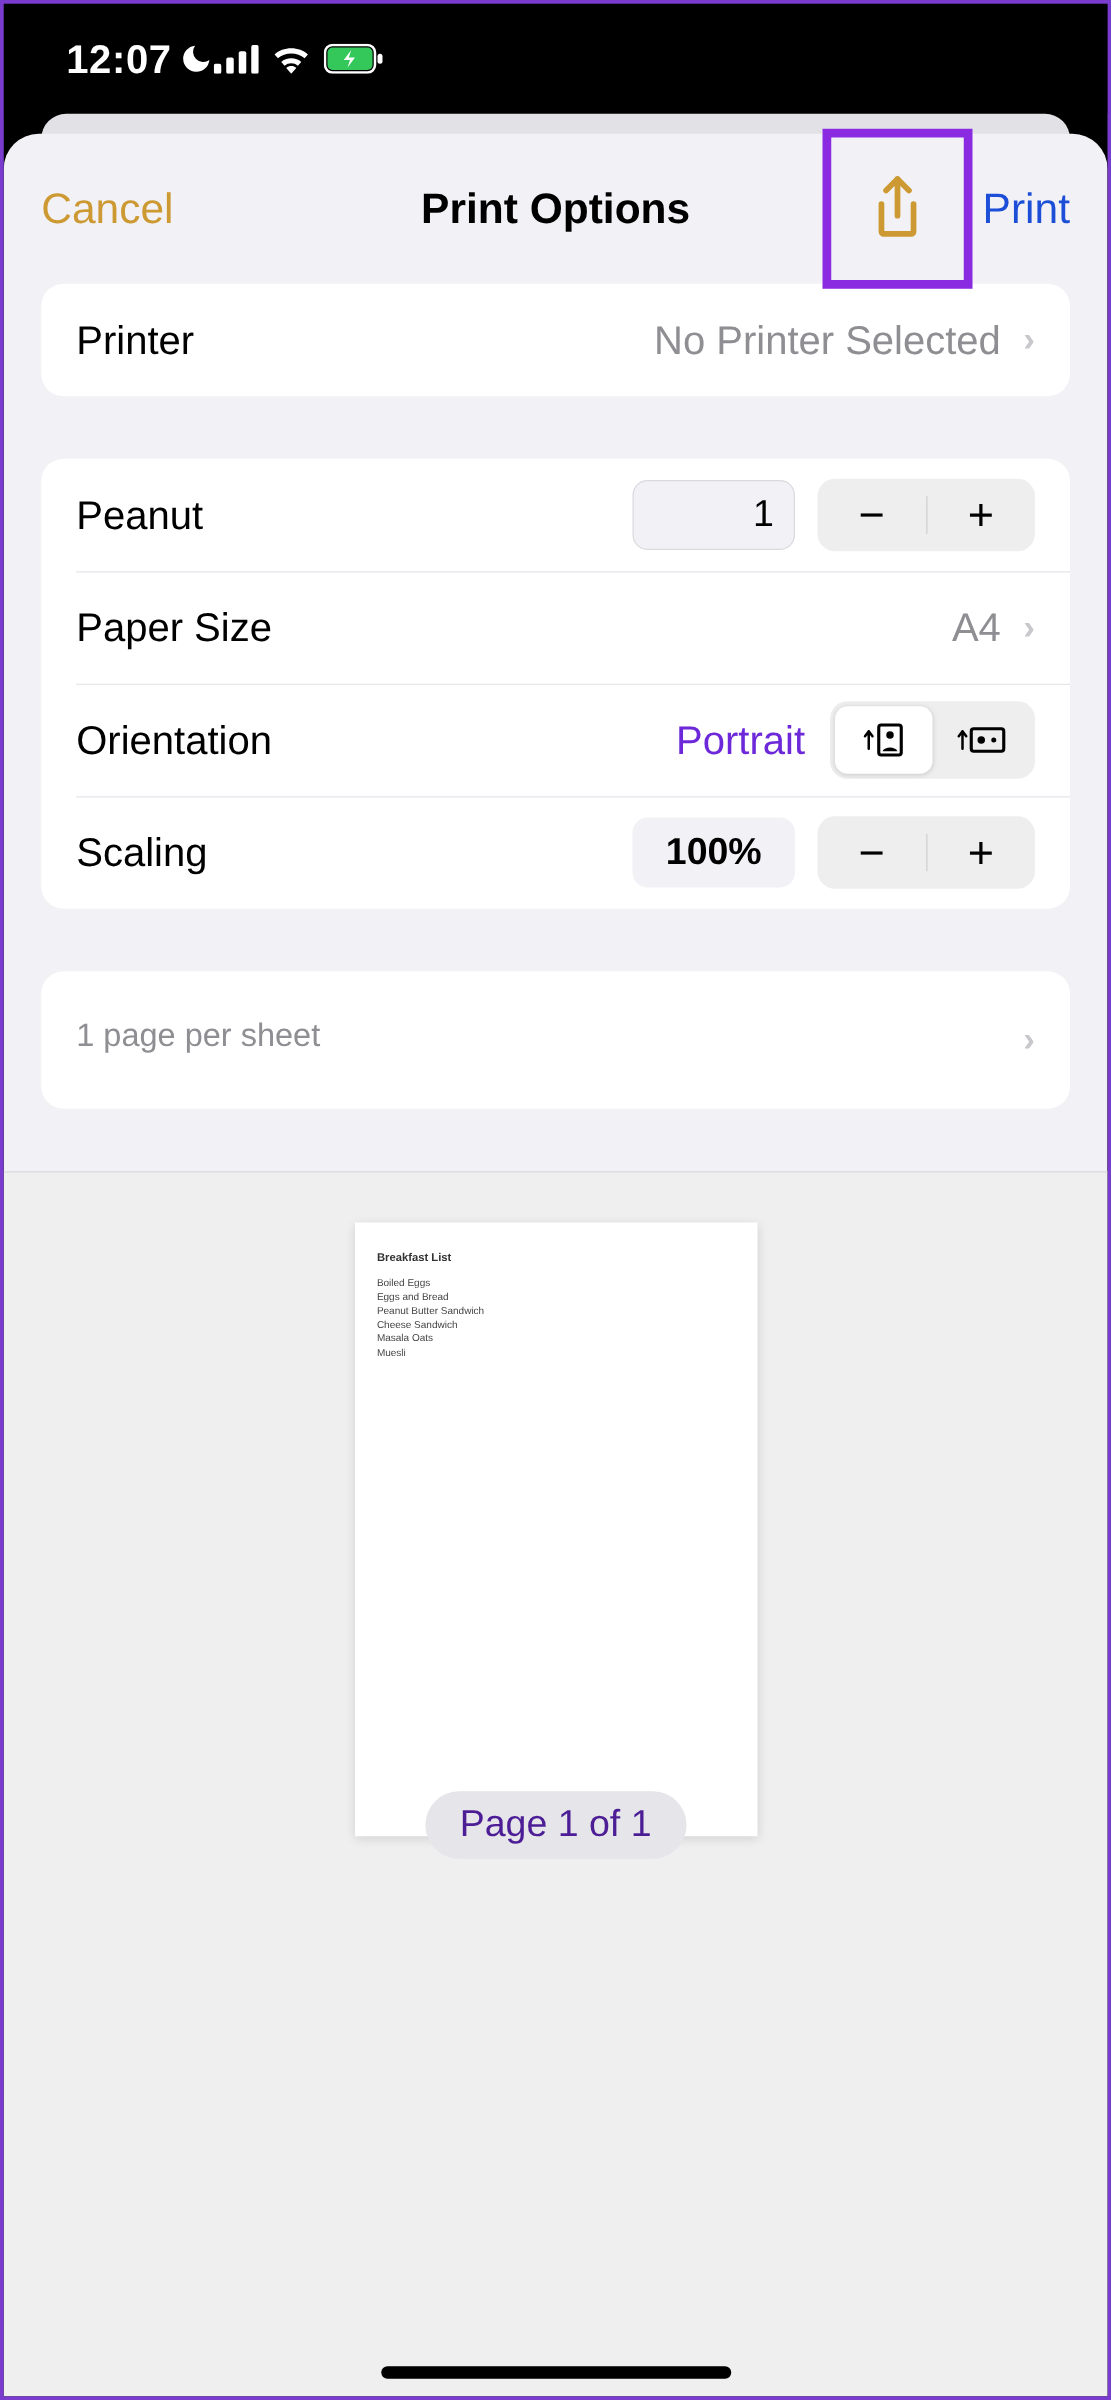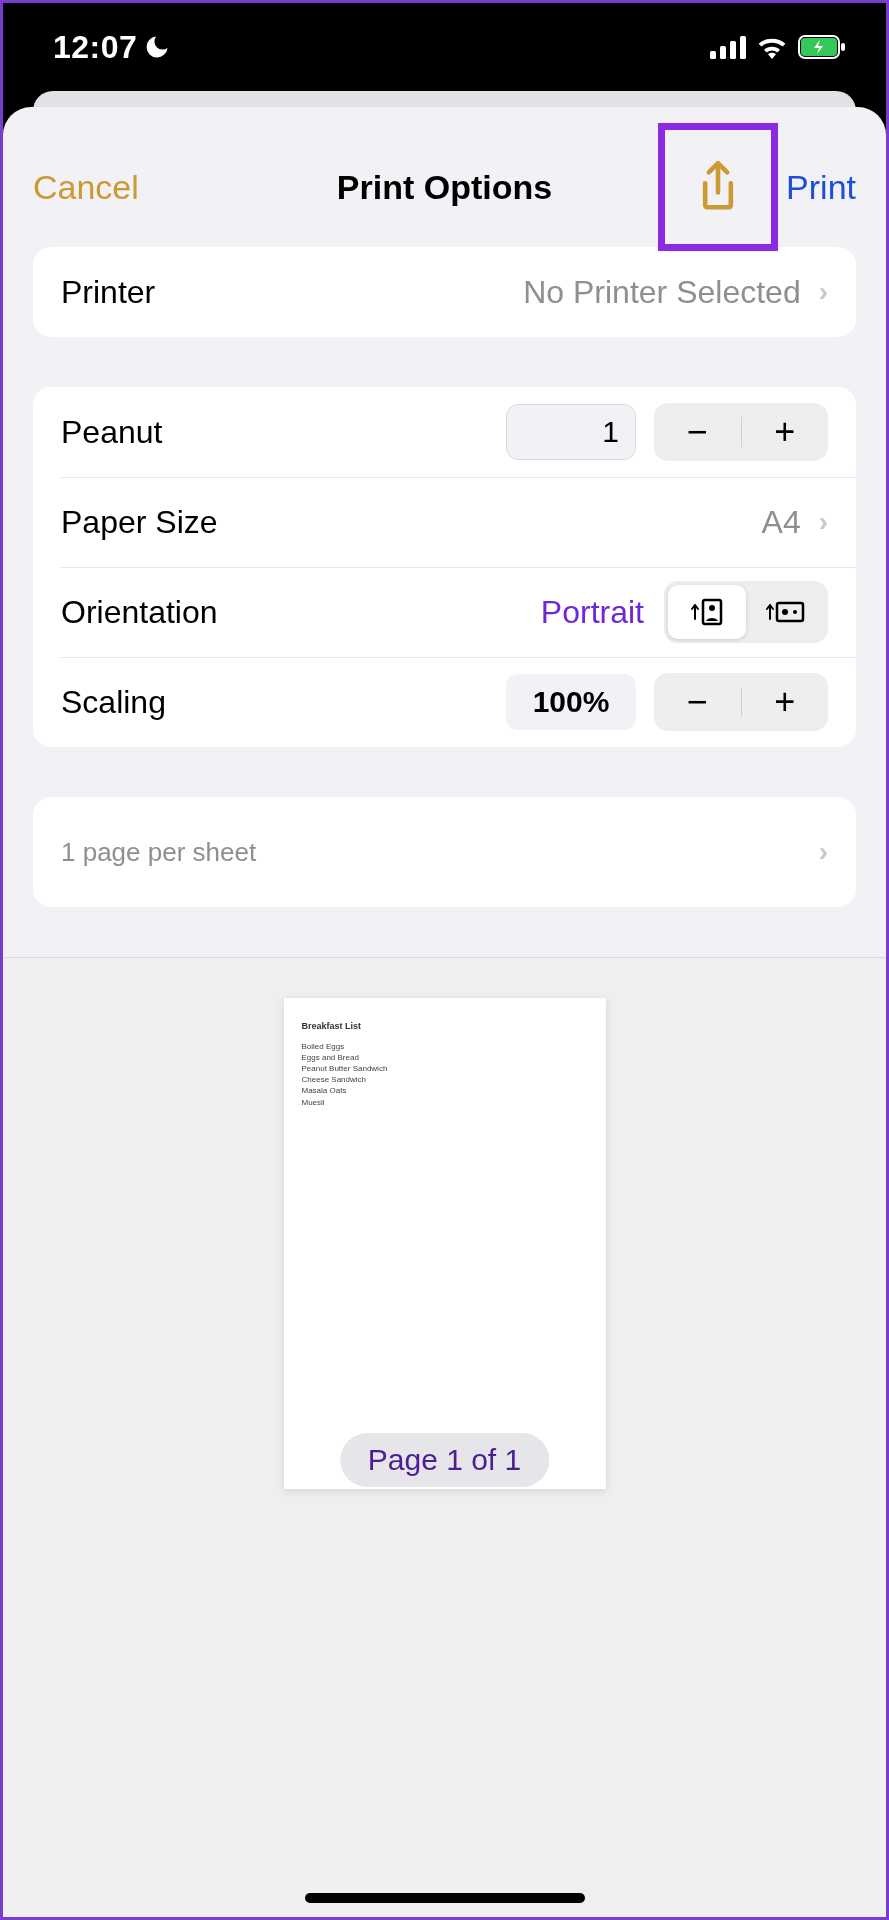--- a/index.html
+++ b/index.html
@@ -17,21 +17,21 @@
       position: relative;
       overflow: hidden;
     }
     
     .status-bar {
       height: 88px;
       background: #000;
       color: #fff;
       display: flex;
       align-items: center;
-      justify-content: space-between;
+      justify-content: flex-start;
       padding: 0 40px 0 50px;
     }
     .status-left {
       display: flex;
       align-items: center;
       gap: 6px;
       font-size: 32px;
       font-weight: 600;
       letter-spacing: 0.5px;
     }
@@ -70,21 +70,20 @@
       display: flex;
       flex-direction: column;
     }
     
     .nav-bar {
       height: 120px;
       display: flex;
       align-items: center;
       position: relative;
       padding: 0 30px;
-      margin-top: 20px;
     }
     .nav-cancel {
       color: #cc9933;
       font-size: 34px;
       font-weight: 400;
     }
     .nav-title {
       position: absolute;
       left: 50%;
       transform: translateX(-50%);
@@ -126,21 +125,20 @@
     .group:first-of-type {
       margin-top: 0;
     }
     .row {
       min-height: 90px;
       display: flex;
       align-items: center;
       padding: 0 28px;
       position: relative;
       font-size: 32px;
-      justify-content: center;
     }
     .row + .row::before {
       content: "";
       position: absolute;
       top: 0;
       left: 28px;
       right: 0;
       height: 1px;
       background: #e5e5ea;
     }
@@ -228,21 +226,21 @@
     }
     
     .layout-row {
       flex-direction: column;
       align-items: stretch;
       padding: 20px 28px;
     }
     .layout-row .sub {
       color: #8e8e93;
       font-size: 26px;
-      margin-top: 0;
+      margin-top: 16px;
     }
     .layout-row .chevron {
       position: absolute;
       right: 28px;
       top: 50%;
       transform: translateY(-50%);
     }
     
     .preview-area {
       flex: 1;

